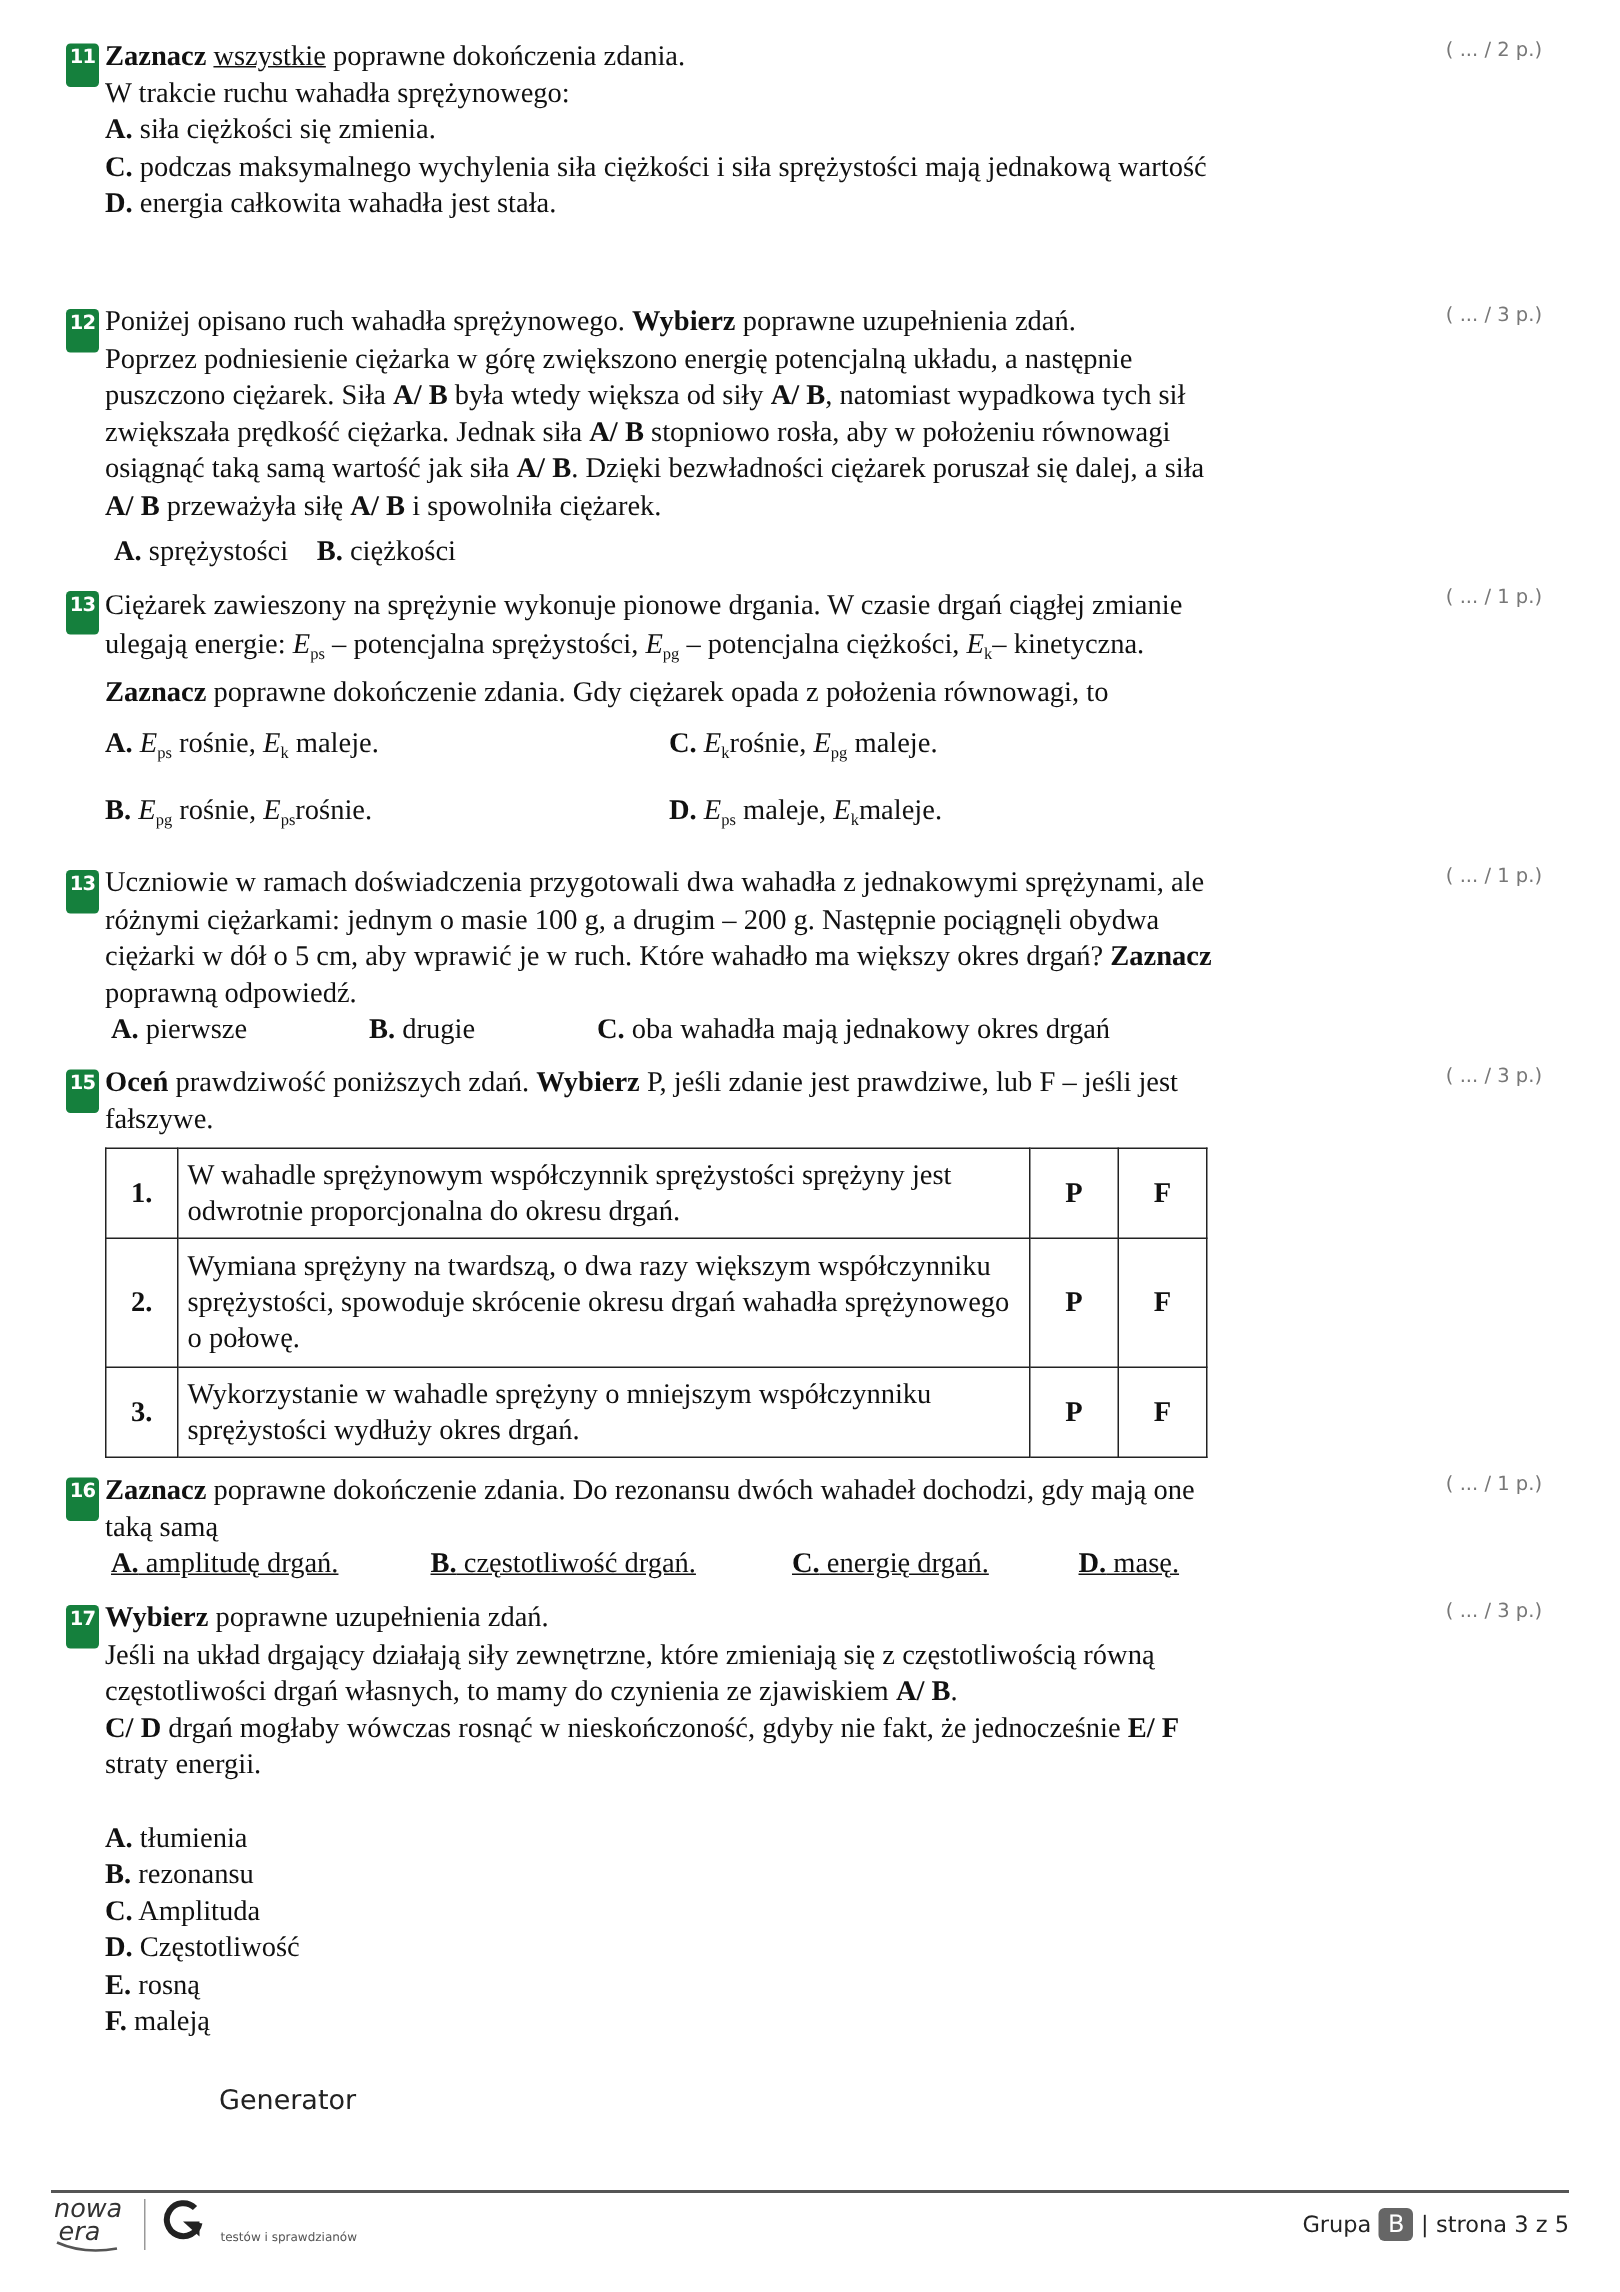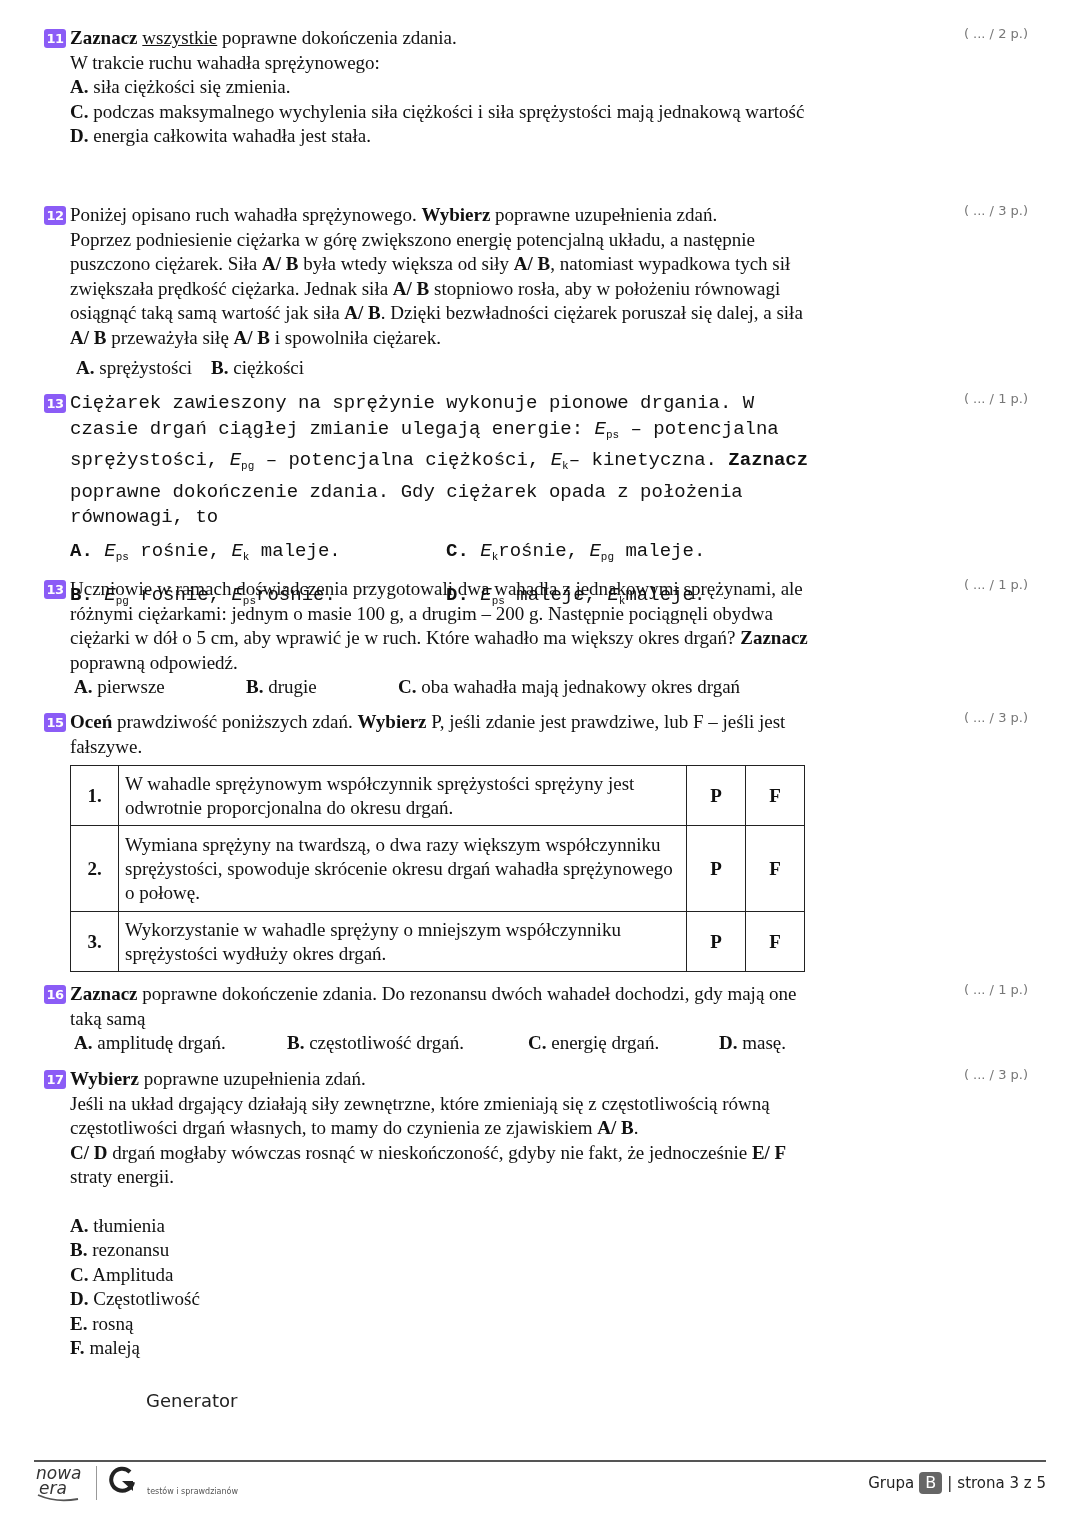--- a/index.html
+++ b/index.html
@@ -1,19 +1,19 @@
 <!DOCTYPE html>
 <html><head>
 <meta charset="utf-8">
 <style>
   html, body { margin:0; padding:0; background:#ffffff; }
   body { width:1080px; height:1528px; position:relative; overflow:hidden;
          font-family:"Liberation Serif", serif; color:#111; font-size:19px; }
   .task { position:absolute; left:44px; width:1010px; }
-  .badge { position:absolute; left:0; top:3px; width:22px; height:19px; background:#8b5cf6; color:#fff;
+  .badge { position:absolute; left:0; top:3px; width:22px; height:29px; background:#15803d; color:#fff;
            border-radius:3px; font-family:"DejaVu Sans", sans-serif; font-weight:bold; font-size:13px;
            line-height:19px; text-align:center; letter-spacing:-0.5px; }
   .pts { position:absolute; right:26px; font-family:"DejaVu Sans", sans-serif; font-size:13px; color:#777; }
   .body { margin-left:26px; width:750px; line-height:24.5px; }
   .body p { margin:0; }
   b { font-weight:bold; }
   u { text-decoration:underline; }
   .opt-row { display:flex; }
   .sub { font-size:11px; vertical-align:-4px; font-style:normal; }
   i.E { font-style:italic; }
@@ -53,21 +53,21 @@
   <div class="body">
     <p><span>Poniżej opisano ruch wahadła sprężynowego. </span><b>Wybierz</b><span> poprawne uzupełnienia zdań.</span></p>
     <p><span>Poprzez podniesienie ciężarka w górę zwiększono energię potencjalną układu, a następnie puszczono ciężarek. Siła </span><b>A/ B</b><span> była wtedy większa od siły </span><b>A/ B</b><span>, natomiast wypadkowa tych sił zwiększała prędkość ciężarka. Jednak siła </span><b>A/ B</b><span> stopniowo rosła, aby w położeniu równowagi osiągnąć taką samą wartość jak siła </span><b>A/ B</b><span>. Dzięki bezwładności ciężarek poruszał się dalej, a siła </span><b>A/ B</b><span> przeważyła siłę </span><b>A/ B</b><span> i spowolniła ciężarek.</span></p>
     <p style="margin-top:6px; margin-left:6px;"><span><b>A.</b><span> sprężystości</span></span>&nbsp;&nbsp;&nbsp;&nbsp;<span><b>B.</b><span> ciężkości</span></span></p>
   </div>
 </div>
 
 <div class="task" style="top:391px;">
   <div class="badge">13</div>
   <div class="pts" style="top:0;">( ... / 1 p.)</div>
-  <div class="body" style="line-height:25.5px;font-family:Liberation Mono, monospace;">
+  <div class="body" style="line-height:25.5px;">
     <p><span>Ciężarek zawieszony na sprężynie wykonuje pionowe drgania. W czasie drgań ciągłej zmianie ulegają energie: </span><i class="E">E</i><span class="sub">ps</span><span> – potencjalna sprężystości,  </span><i class="E">E</i><span class="sub">pg</span><span> – potencjalna ciężkości, </span><i class="E">E</i><span class="sub">k</span><span>– kinetyczna. </span><b>Zaznacz</b><span> poprawne dokończenie zdania. Gdy ciężarek opada z położenia równowagi, to</span></p>
     <div class="opt-row" style="margin-top:8px;">
       <div style="width:376px;"><b>A.</b> <i class="E">E</i><span class="sub">ps</span><span> rośnie, </span><i class="E">E</i><span class="sub">k</span><span> maleje.</span></div>
       <div><b>C.</b> <i class="E">E</i><span class="sub">k</span><span>rośnie, </span><i class="E">E</i><span class="sub">pg</span><span> maleje.</span></div>
     </div>
     <div class="opt-row" style="margin-top:13px;">
       <div style="width:376px;"><b>B.</b> <i class="E">E</i><span class="sub">pg</span><span> rośnie, </span><i class="E">E</i><span class="sub">ps</span><span>rośnie.</span></div>
       <div><b>D.</b> <i class="E">E</i><span class="sub">ps</span><span> maleje, </span><i class="E">E</i><span class="sub">k</span><span>maleje.</span></div>
     </div>
   </div>
@@ -114,21 +114,21 @@
     </tr>
   </tbody>
     </table>
 </div>
 
 <div class="task" style="top:982px;">
   <div class="badge">16</div>
   <div class="pts" style="top:0;">( ... / 1 p.)</div>
   <div class="body">
     <p><b>Zaznacz</b><span> poprawne dokończenie zdania. Do rezonansu dwóch wahadeł dochodzi, gdy mają one taką samą</span></p>
-    <div class="opt-row" style="margin-left:4px;">
+    <div class="opt-row" style="margin-left:4px;text-decoration:underline;">
       <div style="width:213px;"><b>A.</b><span> amplitudę drgań.</span></div>
       <div style="width:241px;"><b>B.</b><span> częstotliwość drgań.</span></div>
       <div style="width:191px;"><b>C.</b><span> energię drgań.</span></div>
       <div><b>D.</b><span> masę.</span></div>
     </div>
   </div>
 </div>
 
 <div class="task" style="top:1067px;">
   <div class="badge">17</div>

